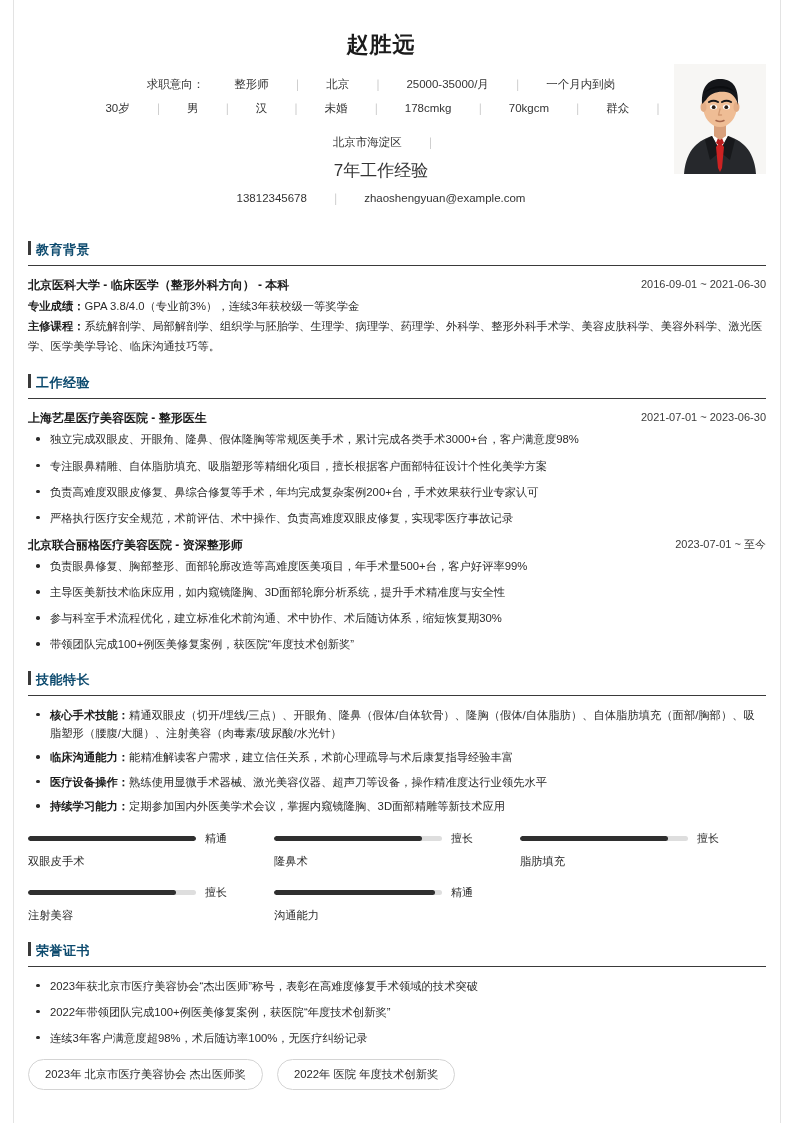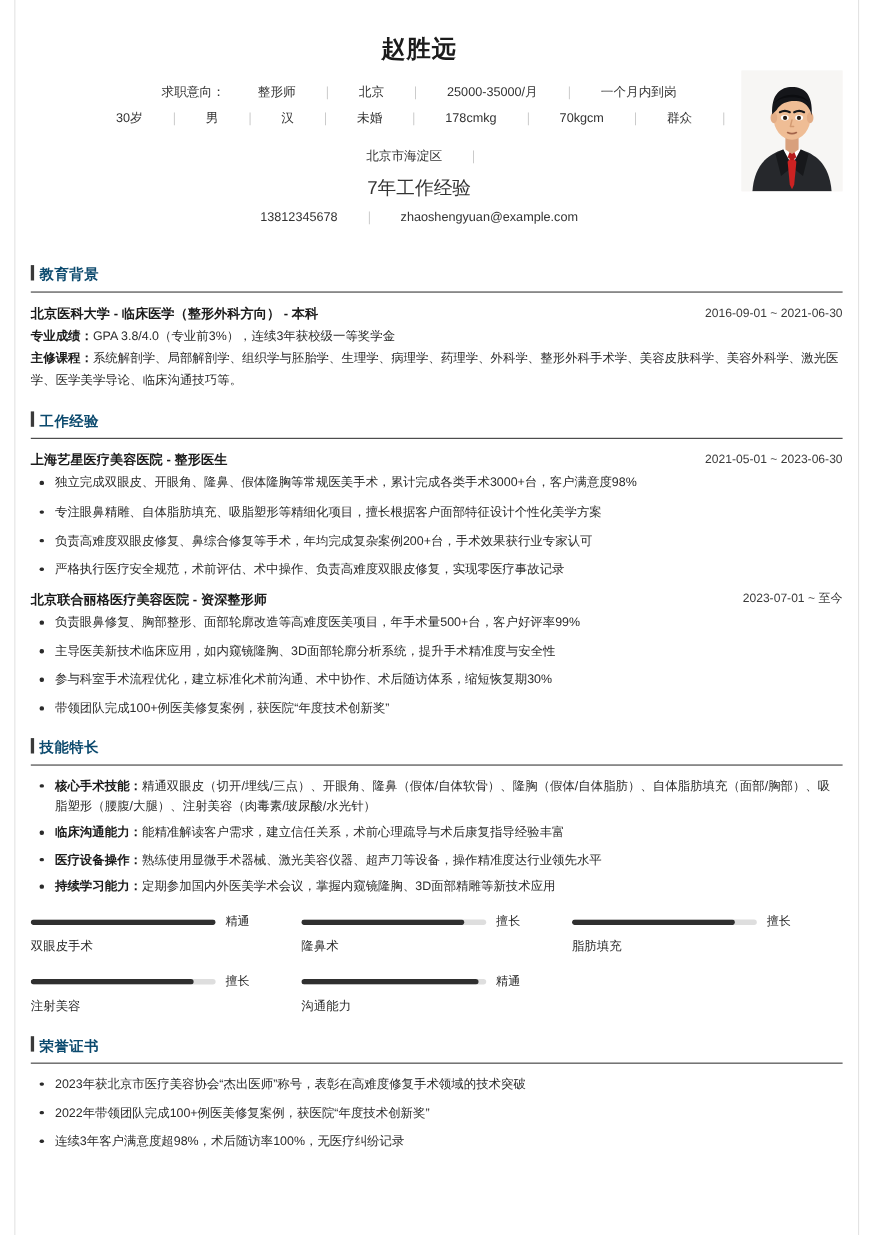--- a/index.html
+++ b/index.html
@@ -109,21 +109,21 @@
     font-weight: bold;
     color: #0c4a6e;
     letter-spacing: .5px;
   }
 
   
   .entry { margin-bottom: 9px; }
   .entry-top {
     display: flex;
     justify-content: space-between;
-    align-items: center;
+    align-items: flex-start;
     margin-bottom: 3px;
   }
   .entry-title {
     font-size: 12px;
     font-weight: bold;
     color: #1b1b1b;
   }
   .entry-date {
     font-size: 11px;
     color: #3a3a3a;
@@ -326,21 +326,21 @@
   </div>
 
   <div class="section">
     <div class="section-head">
       <div class="section-title">工作经验</div>
     </div>
 
     <div class="entry">
       <div class="entry-top">
         <div class="entry-title">上海艺星医疗美容医院 - 整形医生</div>
-        <div class="entry-date">2021-05-01 ~ 2023-06-30</div>
+        <div class="entry-date">2021-07-01 ~ 2023-06-30</div>
       </div>
       <ul class="bullets tight">
         <li>独立完成双眼皮、开眼角、隆鼻、假体隆胸等常规医美手术，累计完成各类手术3000+台，客户满意度98%</li>
         <li>专注眼鼻精雕、自体脂肪填充、吸脂塑形等精细化项目，擅长根据客户面部特征设计个性化美学方案</li>
         <li>负责高难度双眼皮修复、鼻综合修复等手术，年均完成复杂案例200+台，手术效果获行业专家认可</li>
         <li>严格执行医疗安全规范，术前评估、术中操作、负责高难度双眼皮修复，实现零医疗事故记录</li>
       </ul>
     </div>
 
     <div class="entry">
@@ -422,15 +422,19 @@
     <div class="section-head">
       <div class="section-title">荣誉证书</div>
     </div>
 
     <ul class="bullets tight">
       <li>2023年获北京市医疗美容协会“杰出医师”称号，表彰在高难度修复手术领域的技术突破</li>
       <li>2022年带领团队完成100+例医美修复案例，获医院“年度技术创新奖”</li>
       <li>连续3年客户满意度超98%，术后随访率100%，无医疗纠纷记录</li>
     </ul>
 
+    <div class="tags">
+      <div class="tag">2023年 北京市医疗美容协会 杰出医师奖</div>
+      <div class="tag">2022年 医院 年度技术创新奖</div>
+    </div>
   </div>
 
 </div>
 
 </body></html>

